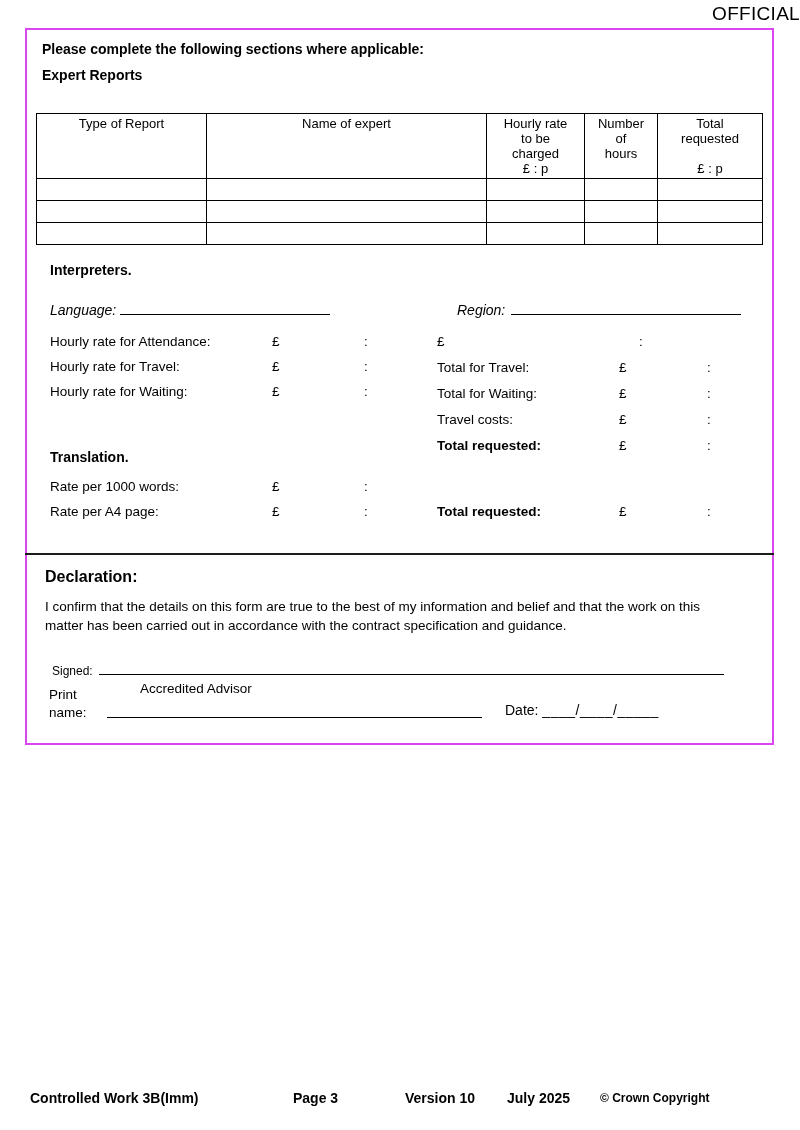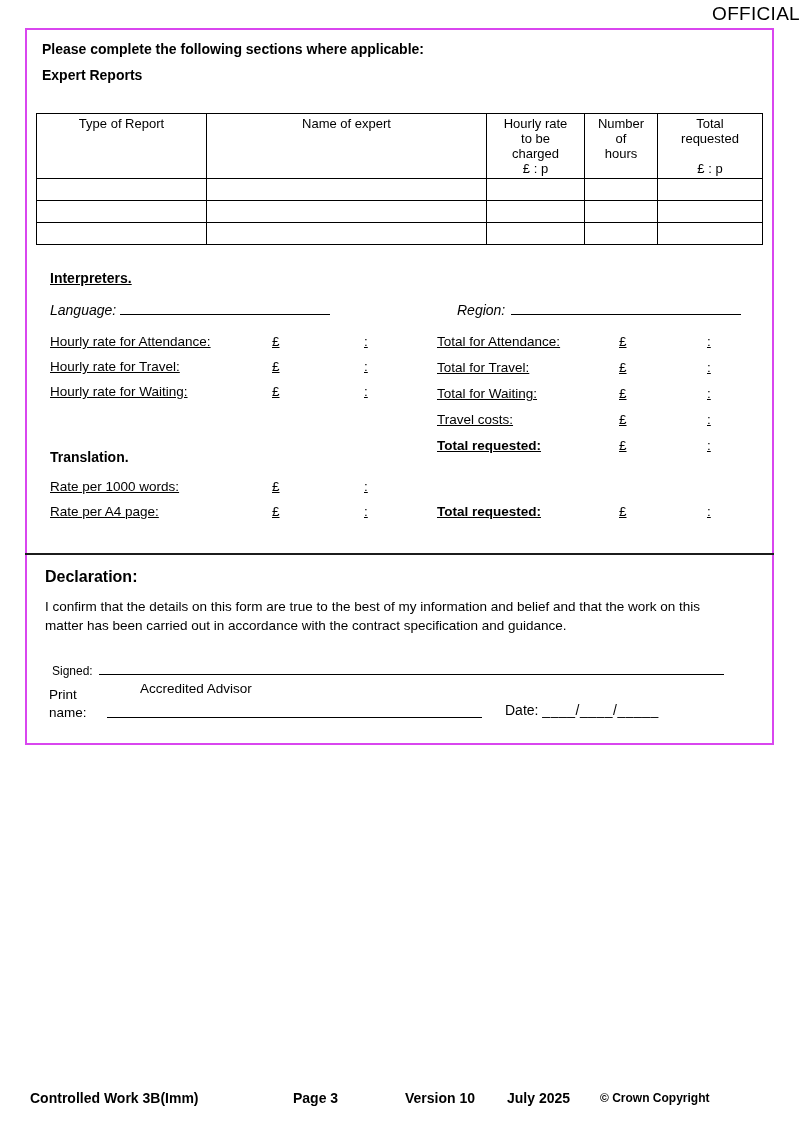--- a/index.html
+++ b/index.html
@@ -32,37 +32,37 @@
   .expert-table th, .expert-table td { border: 1px solid #000; padding: 0; }
   .expert-table th {
     font-weight: normal; text-align: center; vertical-align: top;
     height: 62px; padding: 2px 14px;
   }
   .th-flex { display: flex; flex-direction: column; justify-content: space-between;
              align-items: center; height: 100%; }
   .expert-table tbody tr { height: 22px; }
 
   .sec-title { position: absolute; font-weight: bold; font-size: 14px; }
-  .interp-title { left: 23px; top: 240px; text-decoration: underline; }
+  .interp-title { left: 23px; top: 232px; }
   .trans-title  { left: 23px; top: 419px; }
 
   .inline-field-row { position: absolute; font-size: 14px; white-space: nowrap; font-style: italic; }
   .fill-line { display: inline-block; border-bottom: 1.5px solid #000; height: 13px; vertical-align: baseline; }
   .lang-row   { left: 23px;  top: 272px; }
   .region-row { left: 430px; top: 272px; }
   .lang-line   { width: 210px; margin-left: 4px; }
   .region-line { width: 230px; margin-left: 6px; }
 
   .money-col { position: absolute; }
   .rates-left  { left: 23px;  top: 299px; }
   .totals-right{ left: 410px; top: 299px; }
   .trans-rates { left: 23px;  top: 444px; }
   .trans-total { left: 410px; top: 469px; }
 
-  .money-row { display: grid; align-items: baseline; font-size: 13.5px; text-decoration: underline; }
+  .money-row { display: grid; align-items: baseline; font-size: 13.5px; }
   .money-row.left  { grid-template-columns: 222px 20px 72px 14px 40px; height: 25px; line-height: 25px; }
   .money-row.right { grid-template-columns: 182px 20px 68px 14px 40px; height: 26px; line-height: 26px; }
   .money-row .bold { font-weight: bold; }
 
   .divider { position: absolute; left: -2px; top: 523px; width: 749px; border-top: 2px solid #1c1c1c; }
 
   .decl-title { position: absolute; left: 18px; top: 538px; font-weight: bold; font-size: 16px; }
   .decl-text  { position: absolute; left: 18px; top: 567px; width: 697px;
                 font-size: 13.5px; line-height: 19px; }
 
@@ -188,21 +188,20 @@
       <span>Hourly rate for Waiting:</span>
       <span>£</span>
       <span></span>
       <span>:</span>
       <span></span>
     </div>
   </div>
 
   <div class="money-col totals-right">
     <div class="money-row right">
-      <span>Total for Attendance:</span>
       <span>£</span>
       <span></span>
       <span>:</span>
       <span></span>
     </div>
     <div class="money-row right">
       <span>Total  for Travel:</span>
       <span>£</span>
       <span></span>
       <span>:</span>

